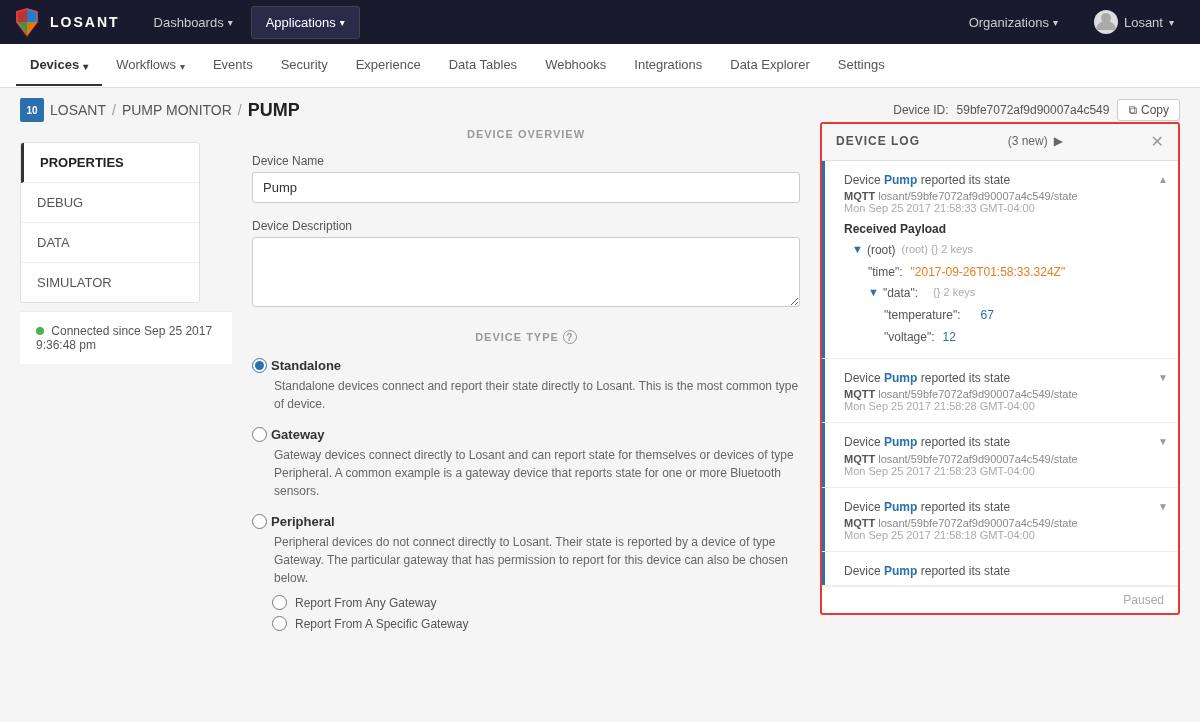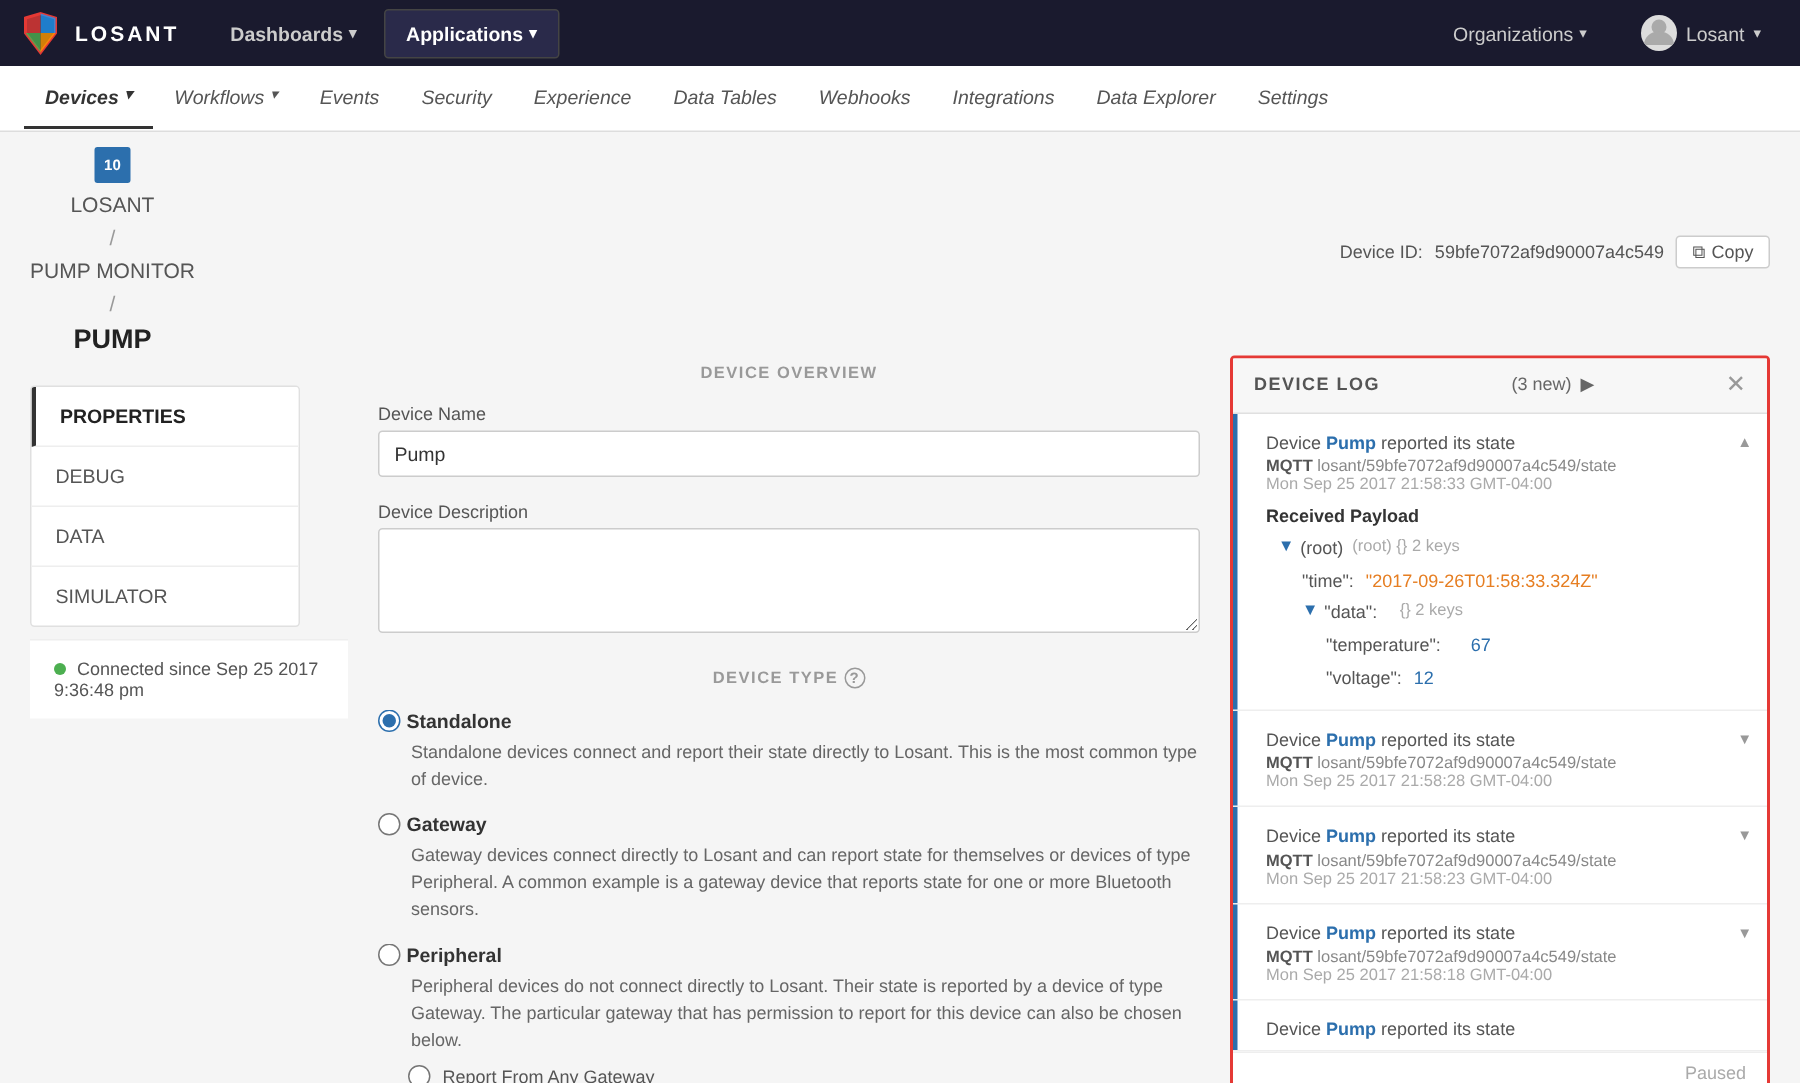--- a/index.html
+++ b/index.html
@@ -28,21 +28,20 @@
       color: #fff;
       font-size: 14px;
       font-weight: 600;
       letter-spacing: 2px;
     }
     .nav-items {
       display: flex;
       align-items: center;
       gap: 4px;
       flex: 1;
-      font-weight: bold;
     }
     .nav-item {
       color: #ccc;
       padding: 8px 14px;
       cursor: pointer;
       font-size: 13px;
       display: flex;
       align-items: center;
       gap: 4px;
       border-radius: 3px;
@@ -68,23 +67,22 @@
       padding: 0 16px;
       height: 44px;
     }
     .sub-nav-item {
       padding: 12px 14px;
       font-size: 13px;
       color: #555;
       cursor: pointer;
       border-bottom: 2px solid transparent;
       display: flex;
-      align-items: flex-start;
+      align-items: flex-end;
       gap: 4px;
-      font-style: italic;
     }
     .sub-nav-item.active {
       color: #333;
       font-weight: 600;
       border-bottom: 2px solid #333;
     }
     .breadcrumb-nav {
       color: #555;
       font-size: 13px;
       padding: 12px 14px;
@@ -474,21 +472,21 @@
     </div>
   <div class="sub-nav-item">
       <span>Data Explorer</span>
     </div>
   <div class="sub-nav-item">
       <span>Settings</span>
     </div>
 </div>
 
 <div style="display:flex;align-items:center;justify-content:space-between;padding:10px 20px 0 20px;">
-  <div class="breadcrumb" style="padding:0;flex-direction:column;">
+  <div class="breadcrumb" style="padding:0;">
     <div class="breadcrumb-icon">
       <span>10</span>
     </div>
     <span class="breadcrumb-link">LOSANT</span>
     <span class="breadcrumb-separator">/</span>
     <span class="breadcrumb-link">PUMP MONITOR</span>
     <span class="breadcrumb-separator">/</span>
     <span class="breadcrumb-current">PUMP</span>
   </div>
   <div style="display:flex;align-items:center;gap:8px;">

